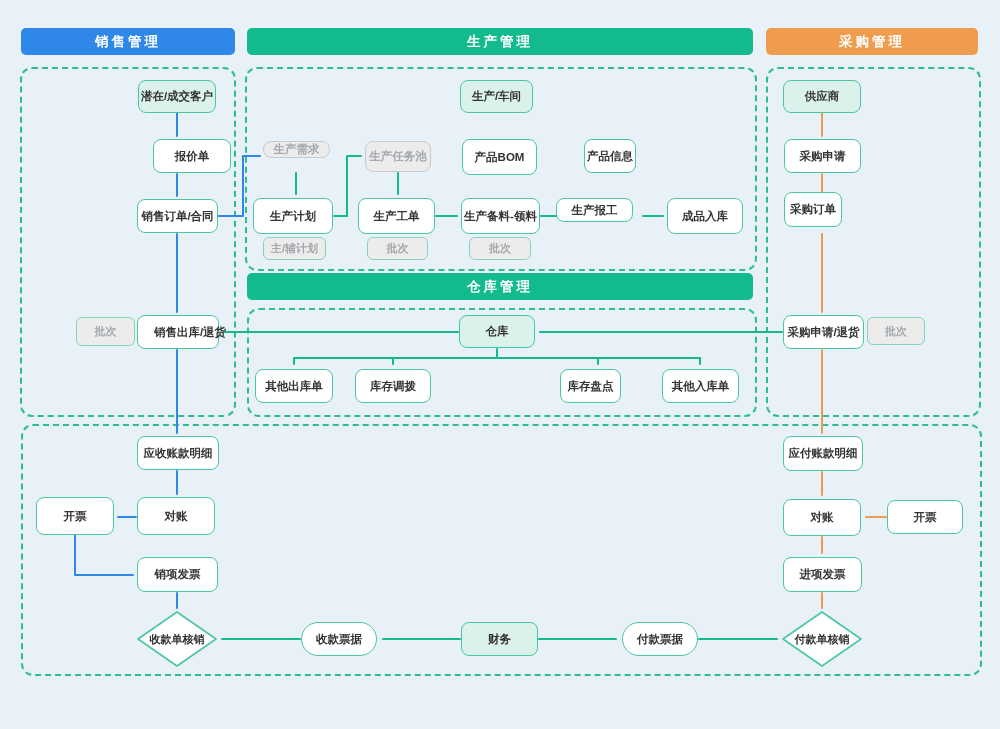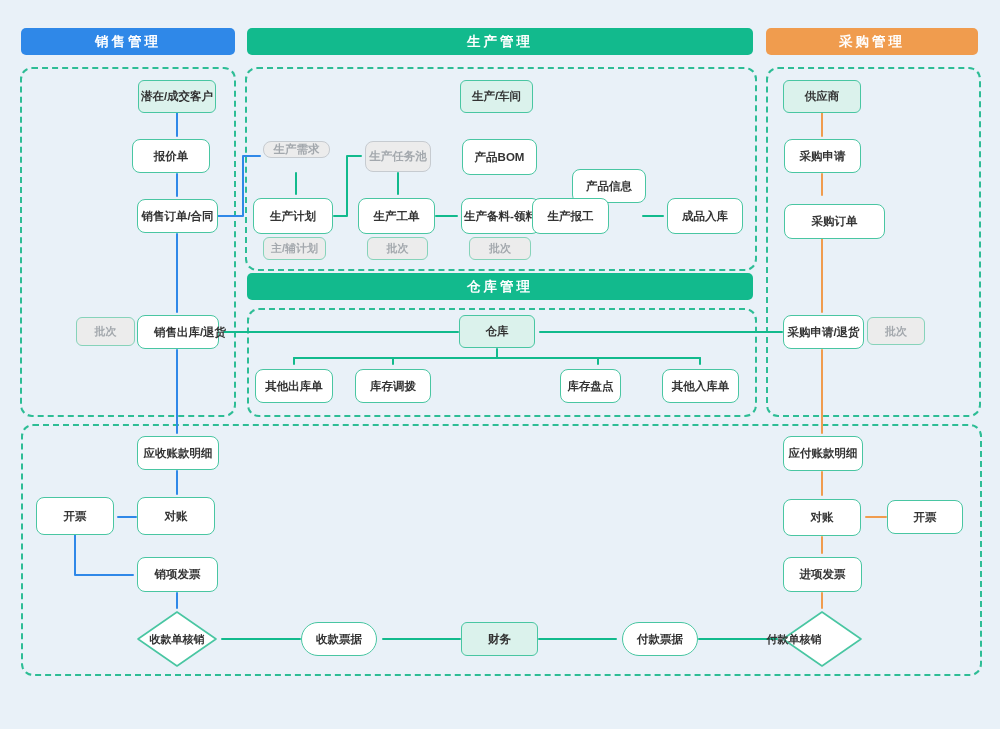--- a/index.html
+++ b/index.html
@@ -4,21 +4,21 @@
 <style>
   html,body{margin:0;padding:0;}
   .canvas{position:relative;width:1000px;height:729px;background:#e9f1f8;overflow:hidden;
           font-family:"Liberation Sans","DejaVu Sans",sans-serif;}
   .bar{position:absolute;border-radius:5px;display:flex;align-items:center;justify-content:center;
        color:#fff;font-size:13.5px;font-weight:700;letter-spacing:3px;z-index:3;}
   .dashed{position:absolute;border:2px dashed #2dbd95;border-radius:12px;z-index:1;}
   .node{position:absolute;box-sizing:border-box;background:#fff;border:1.6px solid #49c6a2;
         border-radius:8px;display:flex;align-items:center;justify-content:center;
         font-size:11.5px;font-weight:700;color:#333;white-space:nowrap;z-index:3;}
-  .greenfill{background:#dbf2ec;border-radius:6px;}
+  .greenfill{background:#dbf2ec;}
   .graynode{background:#ececec;border-color:#c6cbd0;color:#a3a8ad;}
   .tag{background:#ececec;border-color:#86d3ba;color:#a3a8ad;font-weight:600;font-size:11px;border-radius:6px;}
   .pill{border-radius:17px;}
   .dlabel{position:absolute;z-index:4;display:flex;align-items:center;justify-content:center;
           font-size:11px;font-weight:700;color:#333;white-space:nowrap;}
   #wires{position:absolute;left:0;top:0;z-index:2;}
   #wires path{fill:none;stroke-width:2;stroke-linejoin:round;stroke-linecap:round;}
   .wb{stroke:#2f88e8;} .wg{stroke:#12ba8d;} .wo{stroke:#f09c4e;}
   .diamond{fill:#ffffff;stroke:#49c6a2;stroke-width:1.6;stroke-linejoin:round;}
 </style>
@@ -87,60 +87,60 @@
     <path class="wo" d="M822,472 V495" marker-end="url(#ao)"></path>
     <path class="wo" d="M886,517 H866" marker-end="url(#ao)"></path>
     <path class="wo" d="M822,537 V553" marker-end="url(#ao)"></path>
     <path class="wo" d="M822,593 V608" marker-end="url(#ao)"></path>
 
     <polygon class="diamond" points="177,612 216,639 177,666 138,639"></polygon>
     <polygon class="diamond" points="822,612 861,639 822,666 783,639"></polygon>
   </svg>
 
   <div class="node greenfill" style="left:138px;top:80px;width:78px;height:33px;">潜在/成交客户</div>
-  <div class="node" style="left:132px;top:139px;width:78px;height:34px;">报价单</div>
+  <div class="node" style="left:153px;top:139px;width:78px;height:34px;">报价单</div>
   <div class="node" style="left:137px;top:199px;width:81px;height:34px;">销售订单/合同</div>
   <div class="node tag" style="left:76px;top:317px;width:59px;height:29px;">批次</div>
   <div class="node" style="left:137px;top:315px;width:82px;height:34px;padding-left:24px;">销售出库/退货</div>
 
   <div class="node greenfill" style="left:460px;top:80px;width:73px;height:33px;">生产/车间</div>
   <div class="node graynode" style="left:263px;top:141px;width:67px;height:17px;">生产需求</div>
   <div class="node graynode" style="left:365px;top:141px;width:66px;height:31px;">生产任务池</div>
   <div class="node" style="left:462px;top:139px;width:75px;height:36px;">产品BOM</div>
-  <div class="node" style="left:572px;top:139px;width:74px;height:34px;margin-top:30px;">产品信息</div>
+  <div class="node" style="left:584px;top:139px;width:52px;height:34px;">产品信息</div>
   <div class="node" style="left:253px;top:198px;width:80px;height:36px;">生产计划</div>
   <div class="node" style="left:358px;top:198px;width:77px;height:36px;">生产工单</div>
   <div class="node" style="left:461px;top:198px;width:79px;height:36px;">生产备料-领料</div>
-  <div class="node" style="left:532px;top:198px;width:77px;height:36px;">生产报工</div>
+  <div class="node" style="left:556px;top:198px;width:77px;height:24px;">生产报工</div>
   <div class="node" style="left:667px;top:198px;width:76px;height:36px;">成品入库</div>
   <div class="node tag" style="left:263px;top:237px;width:63px;height:23px;">主/辅计划</div>
   <div class="node tag" style="left:367px;top:237px;width:61px;height:23px;">批次</div>
   <div class="node tag" style="left:469px;top:237px;width:62px;height:23px;">批次</div>
 
   <div class="node greenfill" style="left:459px;top:315px;width:76px;height:33px;">仓库</div>
   <div class="node" style="left:255px;top:369px;width:78px;height:34px;">其他出库单</div>
   <div class="node" style="left:355px;top:369px;width:76px;height:34px;">库存调拨</div>
   <div class="node" style="left:560px;top:369px;width:61px;height:34px;">库存盘点</div>
   <div class="node" style="left:662px;top:369px;width:77px;height:34px;">其他入库单</div>
 
   <div class="node greenfill" style="left:783px;top:80px;width:78px;height:33px;">供应商</div>
   <div class="node" style="left:784px;top:139px;width:77px;height:34px;">采购申请</div>
-  <div class="node" style="left:784px;top:204px;width:101px;height:35px;">采购订单</div>
+  <div class="node" style="left:784px;top:192px;width:58px;height:35px;">采购订单</div>
   <div class="node" style="left:783px;top:315px;width:81px;height:34px;">采购申请/退货</div>
   <div class="node tag" style="left:867px;top:317px;width:58px;height:28px;">批次</div>
 
   <div class="node" style="left:137px;top:436px;width:82px;height:34px;">应收账款明细</div>
   <div class="node" style="left:36px;top:497px;width:78px;height:38px;">开票</div>
   <div class="node" style="left:137px;top:497px;width:78px;height:38px;">对账</div>
   <div class="node" style="left:137px;top:557px;width:81px;height:35px;">销项发票</div>
   <div class="dlabel" style="left:137px;top:627px;width:80px;height:24px;">收款单核销</div>
 
   <div class="node pill" style="left:301px;top:622px;width:76px;height:34px;">收款票据</div>
   <div class="node greenfill" style="left:461px;top:622px;width:77px;height:34px;">财务</div>
   <div class="node pill" style="left:622px;top:622px;width:76px;height:34px;">付款票据</div>
 
   <div class="node" style="left:783px;top:436px;width:80px;height:35px;">应付账款明细</div>
   <div class="node" style="left:783px;top:499px;width:78px;height:37px;">对账</div>
   <div class="node" style="left:887px;top:500px;width:76px;height:34px;">开票</div>
   <div class="node" style="left:783px;top:557px;width:79px;height:35px;">进项发票</div>
-  <div class="dlabel" style="left:754px;top:627px;width:80px;height:24px;">付款单核销</div>
+  <div class="dlabel" style="left:782px;top:627px;width:80px;height:24px;">付款单核销</div>
 
 </div>
 
 </body></html>

